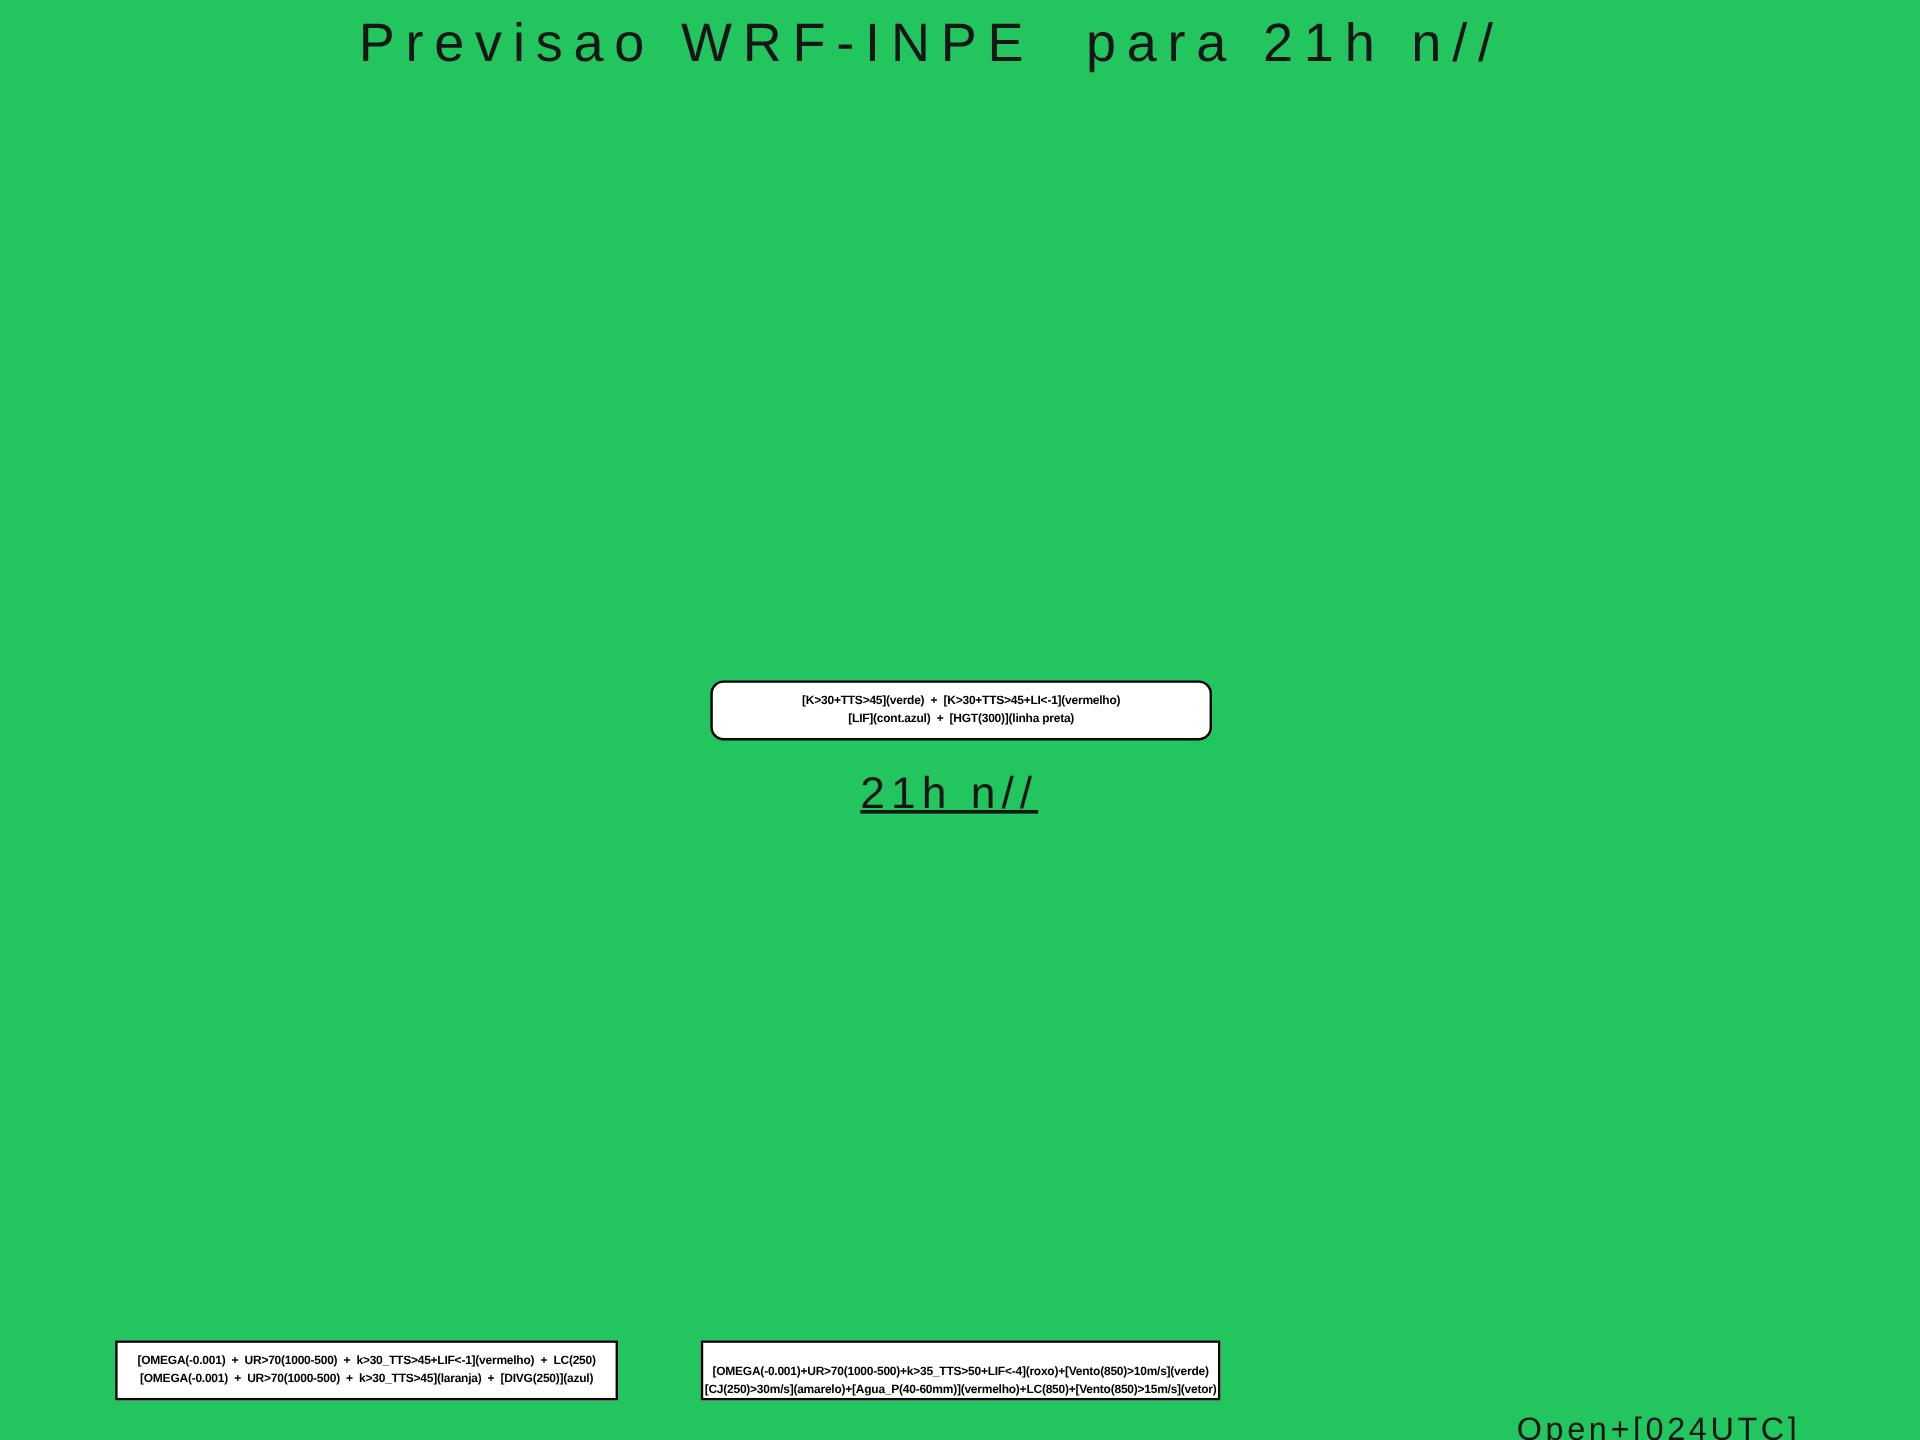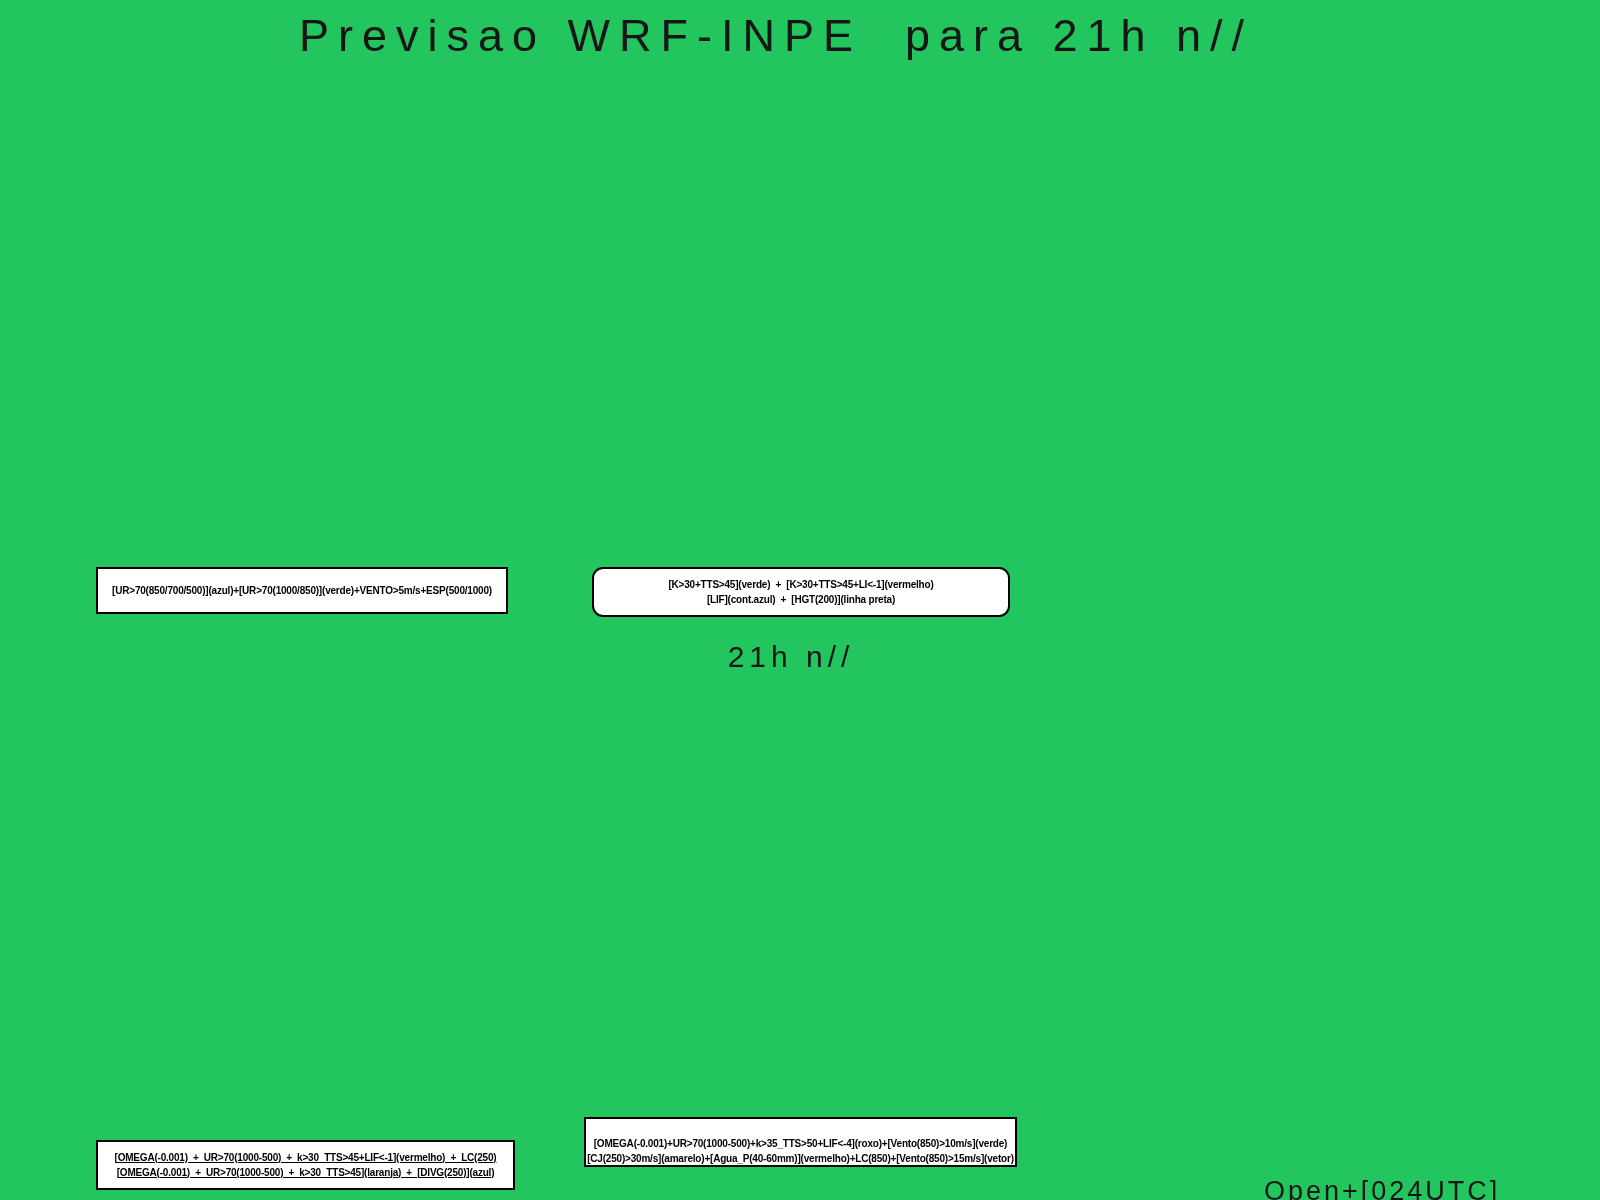--- a/index.html
+++ b/index.html
@@ -45,60 +45,58 @@
     font-size: 10px;
     font-weight: 700;
     letter-spacing: -0.2px;
     white-space: pre;
     line-height: 12px;
     color: #000000;
   }
   #box-top-left     { left: 96px;   top: 567px;  width: 412px; height: 47px; }
   #box-top-center   { left: 592px;  top: 567px;  width: 418px; height: 50px; border-radius: 11px; }
   #box-top-right    { left: 1087px; top: 567px;  width: 417px; height: 50px; }
-  #box-bottom-left  { left: 96px;   top: 1140px; width: 419px; height: 50px; text-decoration: underline; }
+  #box-bottom-left  { left: 96px;   top: 1117px; width: 419px; height: 50px; }
   #box-bottom-center{ left: 584px;  top: 1117px; width: 433px; height: 50px; justify-content: flex-end; }
   #box-bottom-right { left: 1083px; top: 1117px; width: 407px; height: 50px; }
   .subtitle {
     position: absolute;
     left: 0;
     top: 640px;
     width: 1582px;
     text-align: center;
-    font-size: 30px;
+    font-size: 37px;
     font-weight: 400;
     letter-spacing: 5px;
     white-space: pre;
     color: #161616;
+    text-decoration: underline;
   }
   .footer-label {
     position: absolute;
     left: 1264px;
     top: 1176px;
     font-size: 27px;
     font-weight: 400;
     letter-spacing: 3px;
     white-space: pre;
     color: #161616;
   }
 </style>
 </head>
 <body>
 
 <div class="page">
 
   <div class="plot-title">Previsao WRF-INPE  para 21h n//</div>
 
-  <div class="legend-box" id="box-top-left">
-    <span class="legend-line">[UR&gt;70(850/700/500)](azul)+[UR&gt;70(1000/850)](verde)+VENTO&gt;5m/s+ESP(500/1000)</span>
-  </div>
 
   <div class="legend-box" id="box-top-center">
     <span class="legend-line">[K&gt;30+TTS&gt;45](verde)  +  [K&gt;30+TTS&gt;45+LI&lt;-1](vermelho)</span>
-    <span class="legend-line">[LIF](cont.azul)  +  [HGT(200)](linha preta)</span>
+    <span class="legend-line">[LIF](cont.azul)  +  [HGT(300)](linha preta)</span>
   </div>
 
 
   <div class="subtitle">21h n//</div>
 
   <div class="legend-box" id="box-bottom-left">
     <span class="legend-line">[OMEGA(-0.001)  +  UR&gt;70(1000-500)  +  k&gt;30_TTS&gt;45+LIF&lt;-1](vermelho)  +  LC(250)</span>
     <span class="legend-line">[OMEGA(-0.001)  +  UR&gt;70(1000-500)  +  k&gt;30_TTS&gt;45](laranja)  +  [DIVG(250)](azul)</span>
   </div>
 

